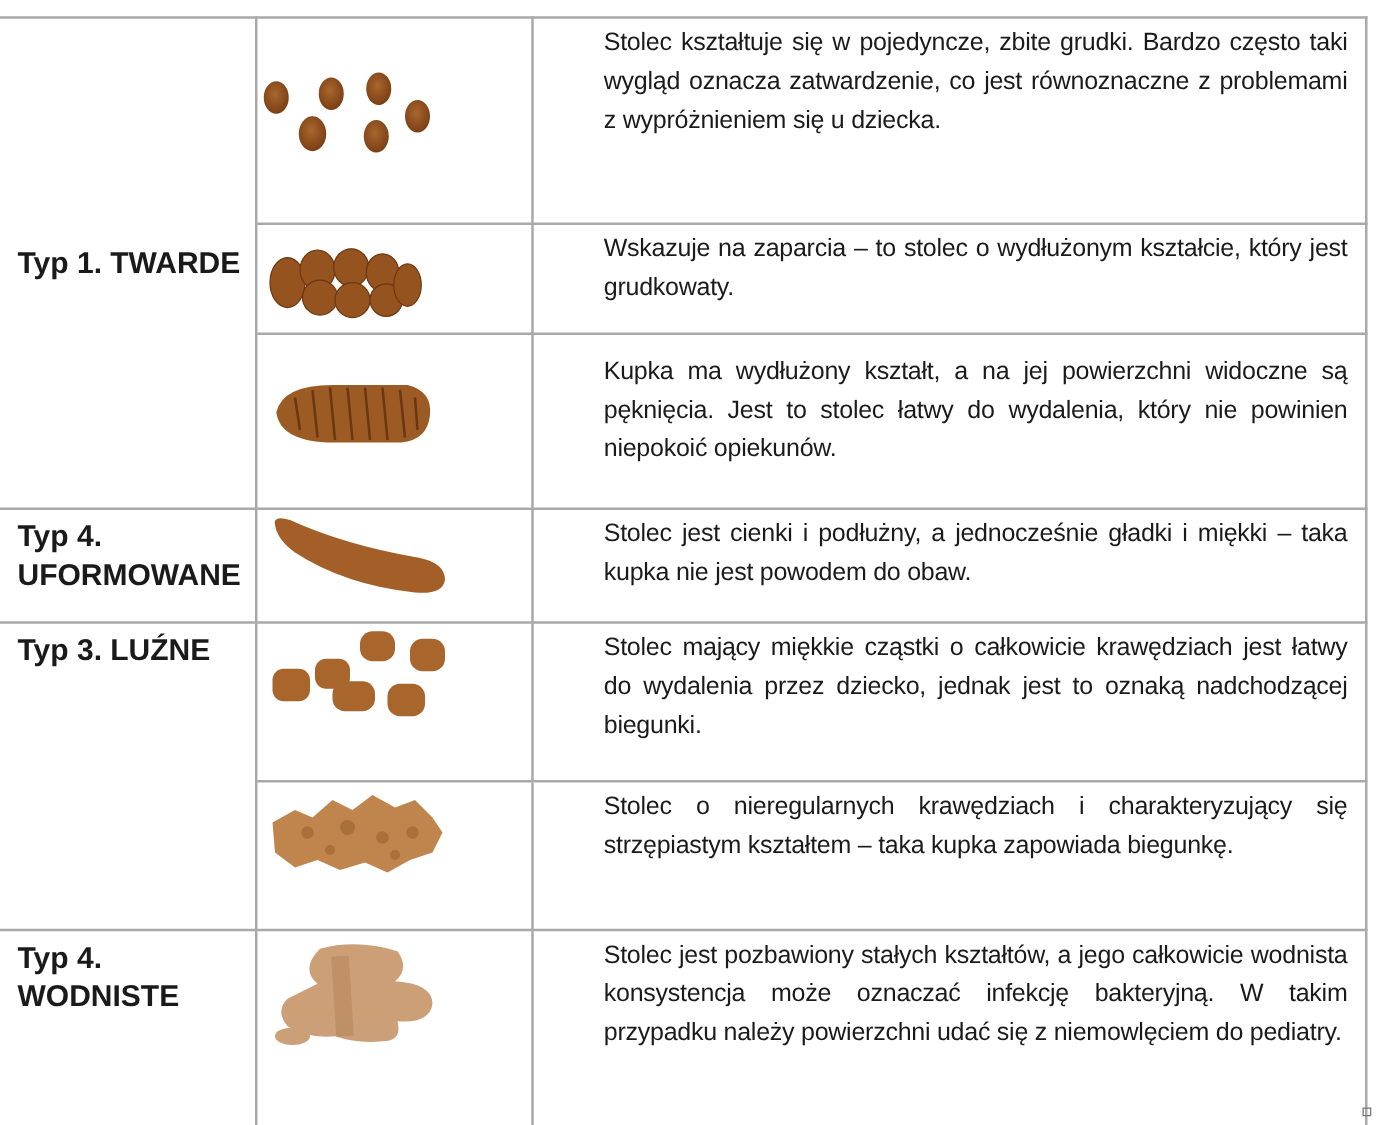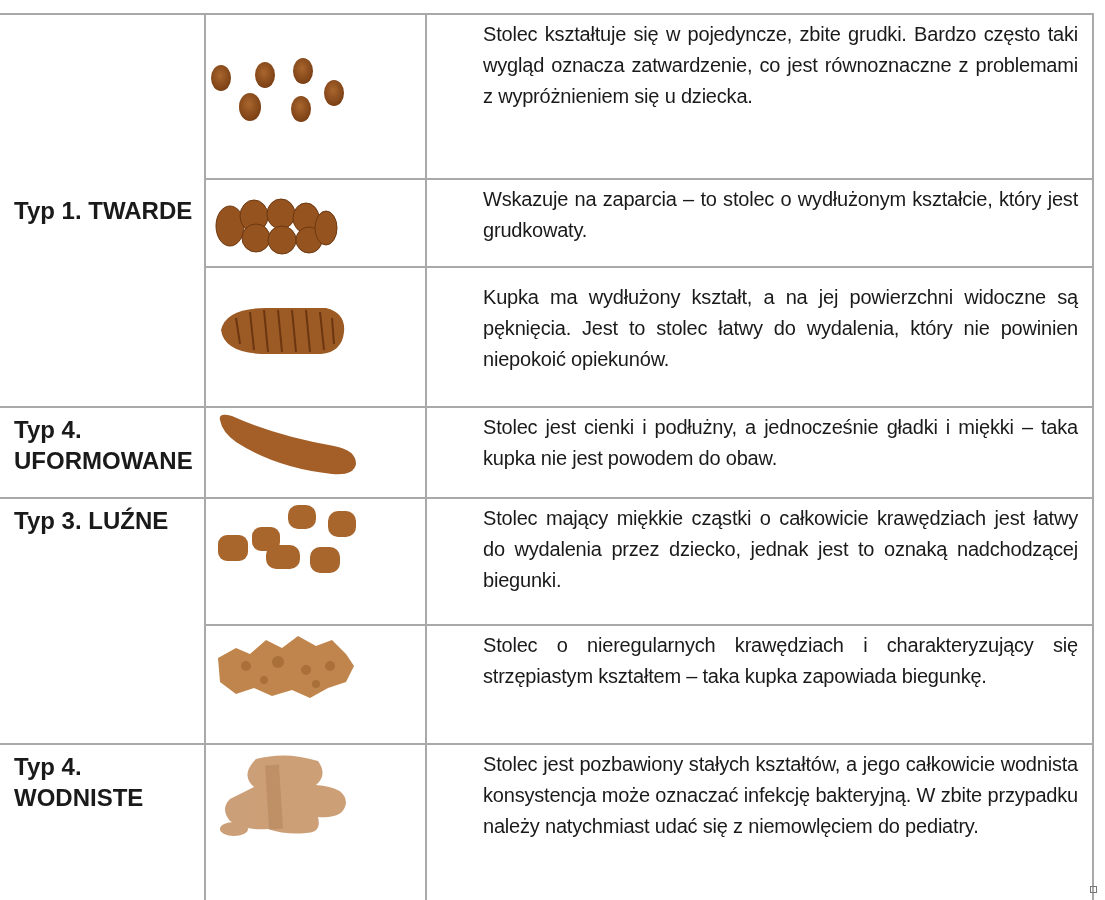--- a/index.html
+++ b/index.html
@@ -166,19 +166,19 @@
     <td class="img-cell">
       <svg width="217" height="160" viewBox="0 0 217 160">
         <g fill="#c99a70" opacity="0.95">
           <path d="M50 14 Q80 6 112 16 Q122 30 110 40 Q140 42 140 58 Q138 74 112 72 Q116 88 100 88 Q80 90 62 84 Q40 86 24 76 Q14 64 24 54 Q40 46 48 42 Q34 30 50 14 Z"></path>
           <ellipse cx="28" cy="84" rx="14" ry="7"></ellipse>
         </g>
         <path d="M66 20 L70 84" stroke="#b38257" stroke-width="14" opacity="0.5"></path>
       </svg>
     </td>
     <td>
-      <div class="desc">Stolec jest pozbawiony stałych kształtów, a jego całkowicie wodnista konsystencja może oznaczać infekcję bakteryjną. W zbite przypadku należy natychmiast udać się z niemowlęciem do pediatry.</div>
+      <div class="desc">Stolec jest pozbawiony stałych kształtów, a jego całkowicie wodnista konsystencja może oznaczać infekcję bakteryjną. W takim przypadku należy powierzchni udać się z niemowlęciem do pediatry.</div>
     </td>
   </tr>
 </tbody>
   </table>
 
 <div class="corner-mark"></div>
 
 </body></html>

